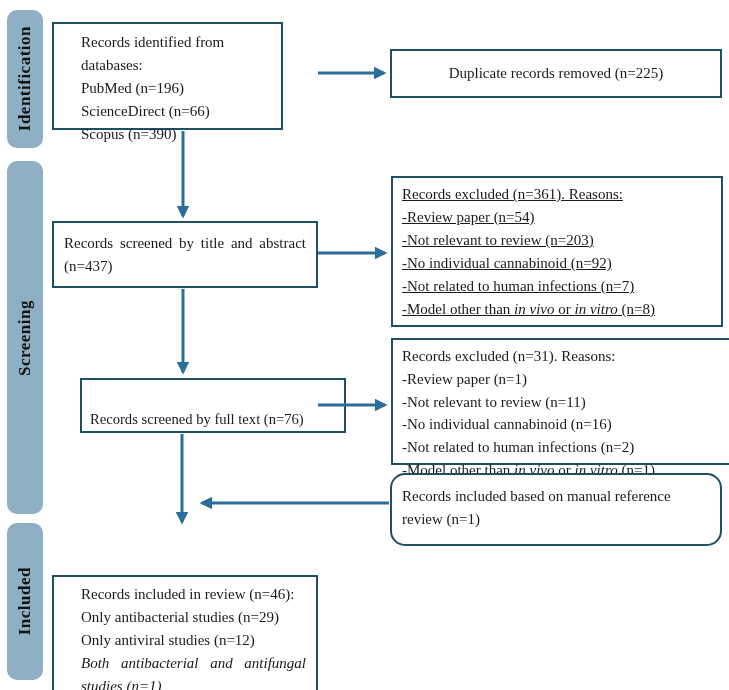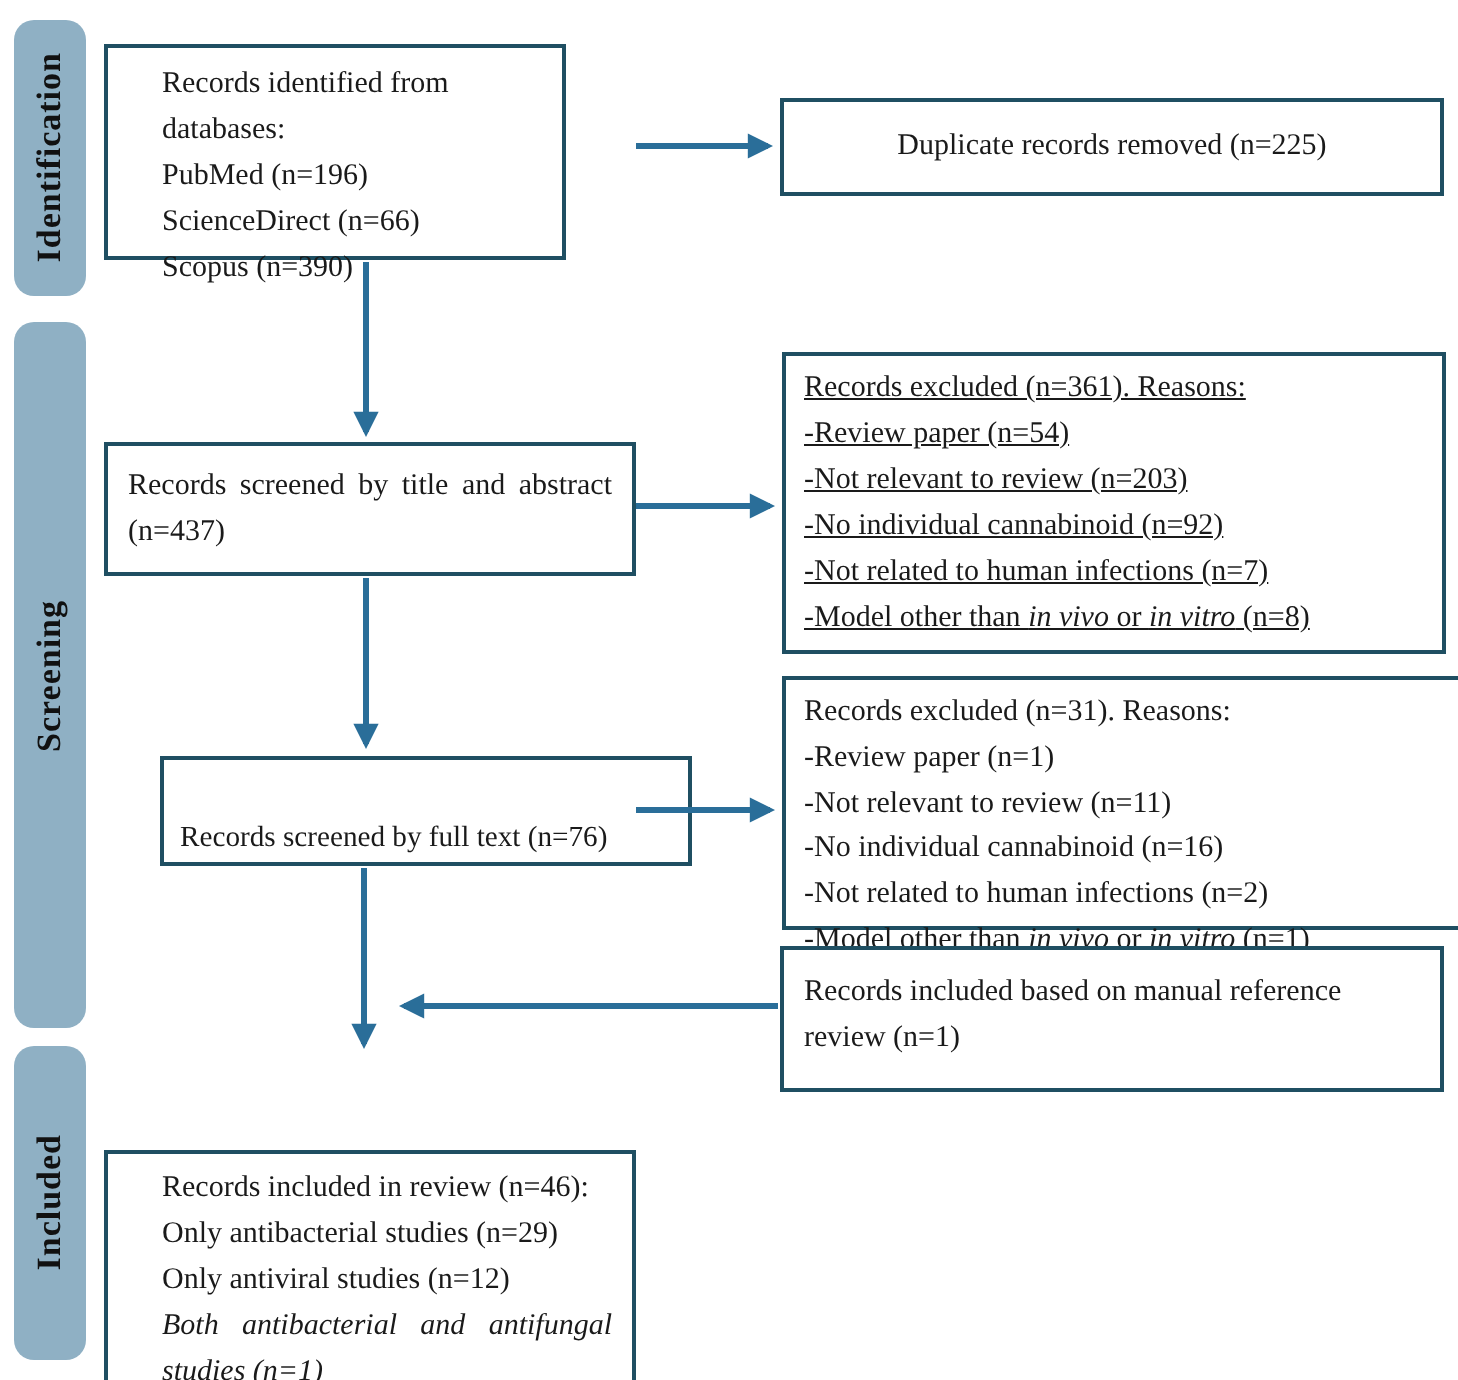--- a/index.html
+++ b/index.html
@@ -26,21 +26,21 @@
   .fbox{
     position:absolute; background:var(--bg); border:2px solid var(--border);
     box-sizing:border-box; font-size:15px; line-height:23px;
   }
   .box-identified{left:52px;top:22px;width:231px;height:108px;padding:7px 10px;}
   .box-duplicates{left:390px;top:49px;width:332px;height:49px;display:flex;align-items:center;padding:0 10px;justify-content:center;}
   .box-title-abstract{left:52px;top:221px;width:266px;height:67px;padding:9px 10px;}
   .box-excluded1{left:391px;top:176px;width:332px;height:151px;padding:5px 9px;text-decoration:underline;}
   .box-excluded2{left:391px;top:338px;width:392px;height:127px;padding:5px 9px;line-height:22.8px;}
   .box-fulltext{left:52px;top:378px;width:266px;height:55px;display:flex;align-items:flex-end;padding:0 8px;white-space:nowrap;font-size:14.6px;margin-left:28px;}
-  .box-manual{left:390px;top:473px;width:332px;height:73px;padding:10px 10px;}
+  .box-manual{left:390px;top:473px;width:332px;height:73px;padding:10px 10px;border-radius:15px;}
   .box-included{left:52px;top:530px;width:266px;height:153px;padding:6px 10px;line-height:23px;margin-top:45px;}
   .indent > div{padding-left:17px;}
   .justify{text-align:justify; text-align-last:left;}
   .box-included > .list > div:last-child{text-align:justify; text-align-last:left;font-style:italic;}
   svg.arrows{position:absolute; left:0; top:0; pointer-events:none;}
   svg.arrows line{stroke-width:3px;}
 </style>
 </head>
 <body>
 

